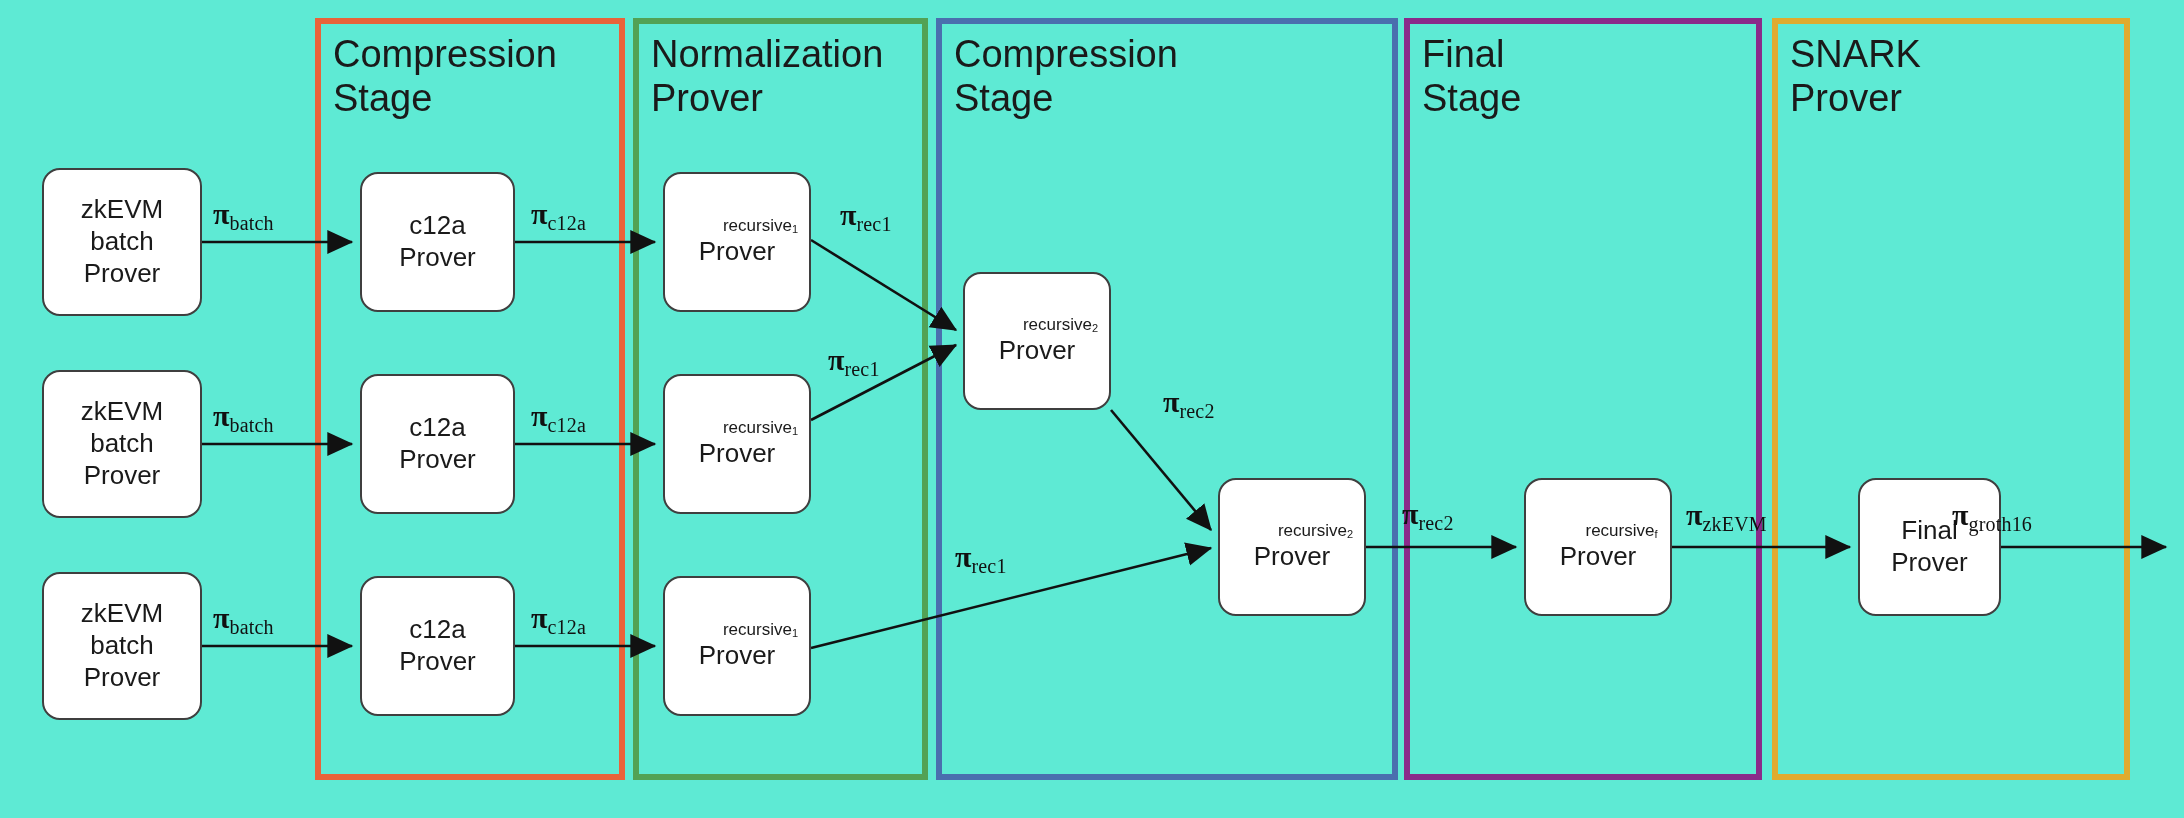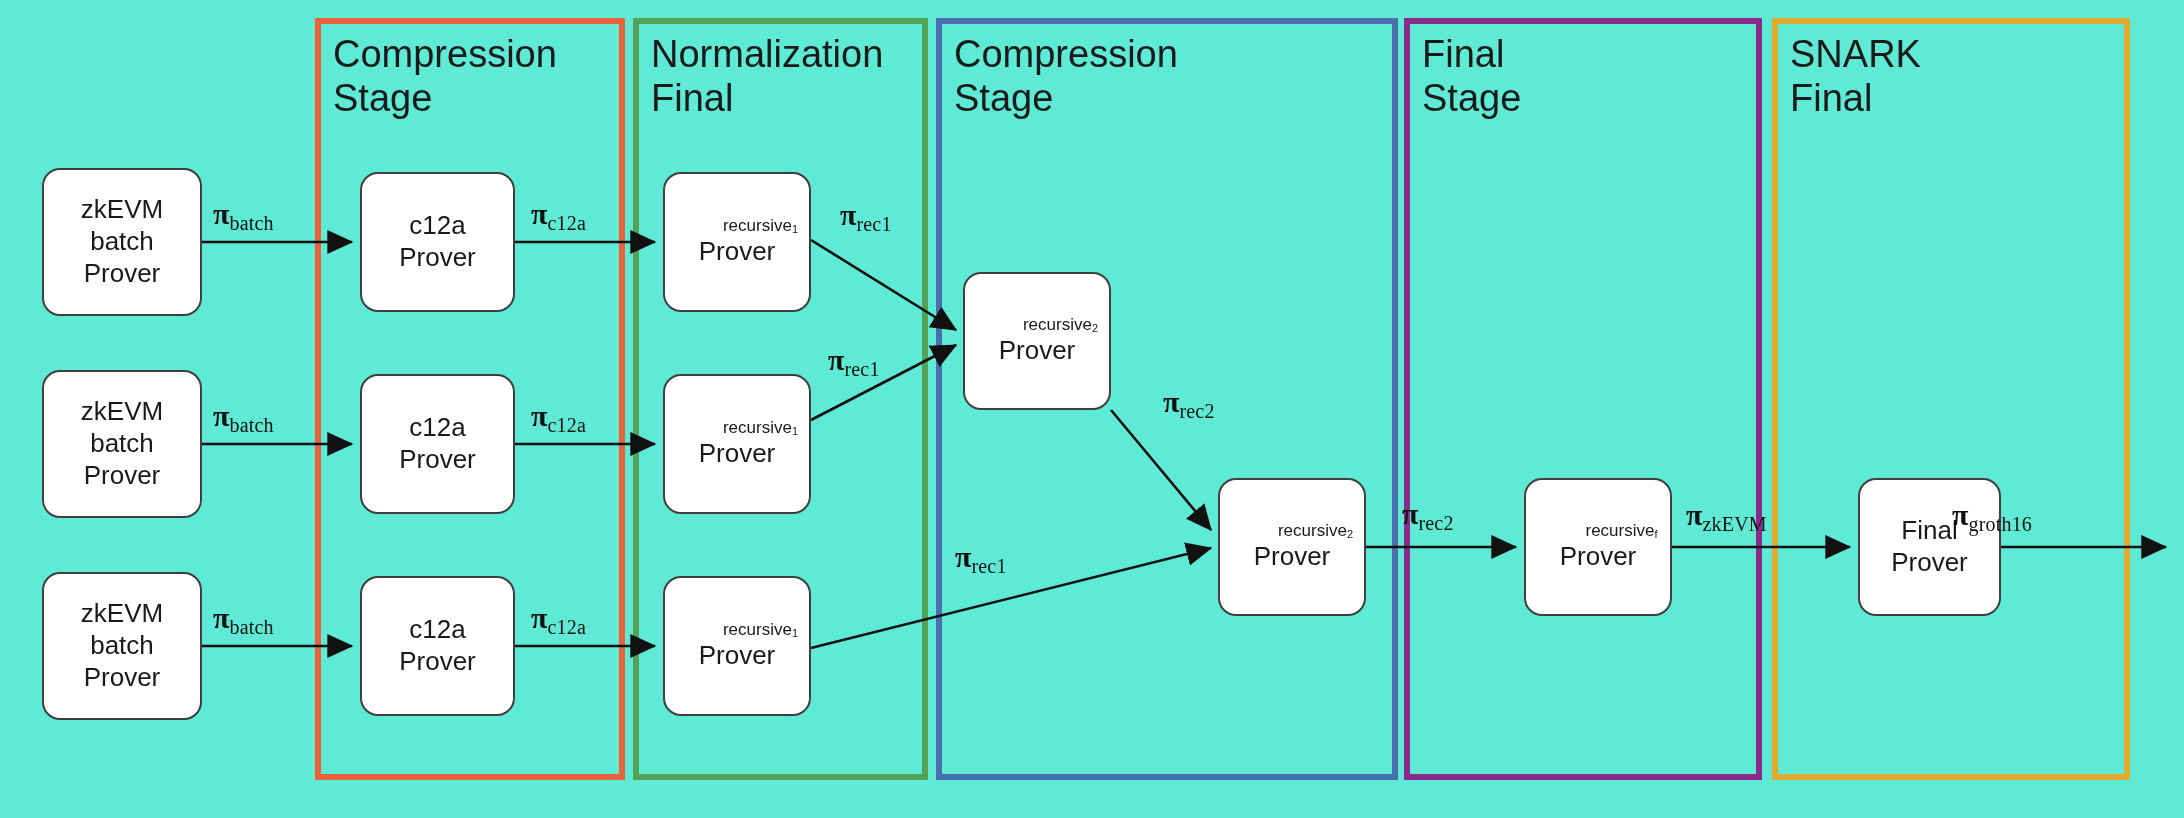--- a/index.html
+++ b/index.html
@@ -96,27 +96,27 @@
 
   <div class="stage-box" id="sb0" style="left: 315px; top: 18px; width: 310px; height: 762px; border-color: rgb(232, 99, 58);"></div>
   <div class="stage-box" id="sb1" style="left: 633px; top: 18px; width: 295px; height: 762px; border-color: rgb(82, 162, 85);"></div>
   <div class="stage-box" id="sb2" style="left: 936px; top: 18px; width: 462px; height: 762px; border-color: rgb(74, 111, 174);"></div>
   <div class="stage-box" id="sb3" style="left: 1404px; top: 18px; width: 358px; height: 762px; border-color: rgb(138, 42, 138);"></div>
   <div class="stage-box" id="sb4" style="left: 1772px; top: 18px; width: 358px; height: 762px; border-color: rgb(224, 171, 46);"></div>
 
   <div class="stage-title" id="st0" style="left: 333px; top: 32px;">Compression
 Stage</div>
   <div class="stage-title" id="st1" style="left: 651px; top: 32px;">Normalization
-Final</div>
+Prover</div>
   <div class="stage-title" id="st2" style="left: 954px; top: 32px;">Compression
 Stage</div>
   <div class="stage-title" id="st3" style="left: 1422px; top: 32px;">Final
 Stage</div>
   <div class="stage-title" id="st4" style="left: 1790px; top: 32px;">SNARK
-Final</div>
+Prover</div>
 
   <svg id="wires" viewBox="0 0 2184 818">
     <defs>
       <marker id="ah" markerWidth="11" markerHeight="11" refX="9.5" refY="5.2" orient="auto" markerUnits="strokeWidth">
         <path d="M0,0.6 L10,5.2 L0,9.8 z" fill="#111111"></path>
       </marker>
     </defs>
     <g stroke="#111111" stroke-width="2.6" fill="none" marker-end="url(#ah)">
 
       <line x1="202" y1="242" x2="352" y2="242"></line>

